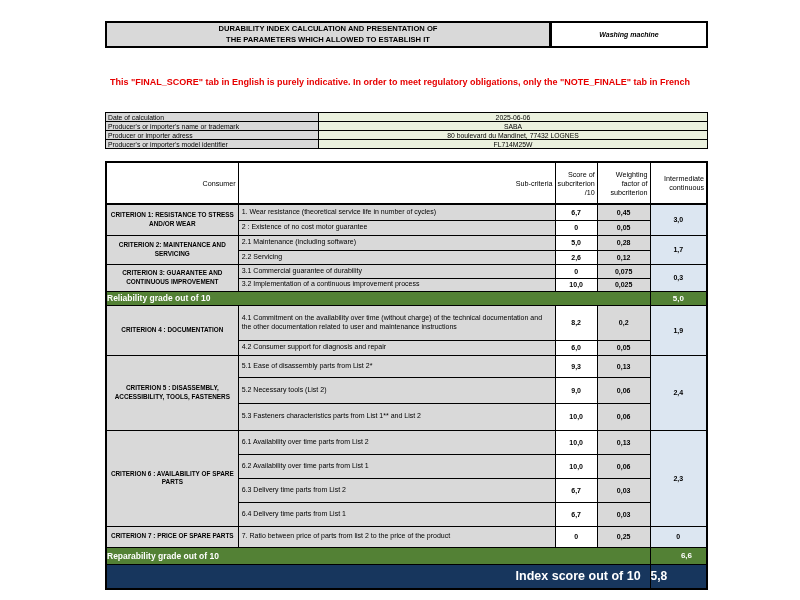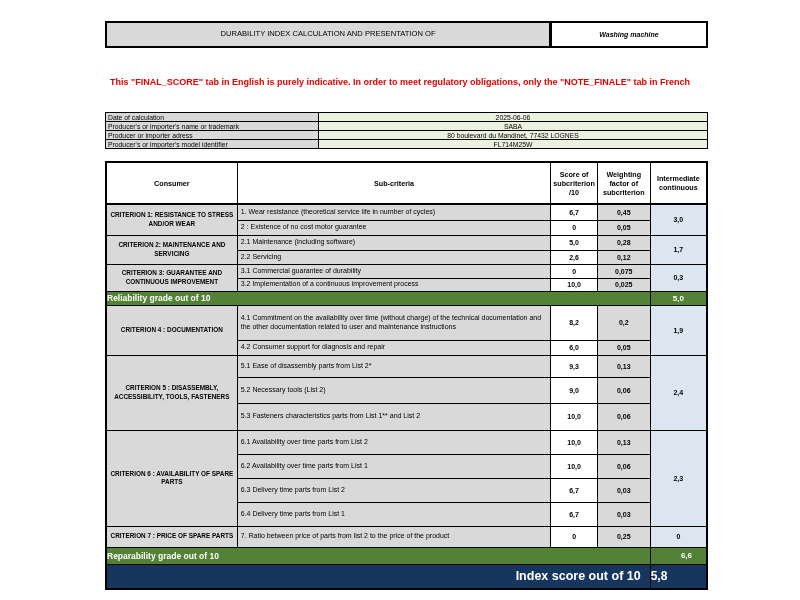--- a/index.html
+++ b/index.html
@@ -5,21 +5,21 @@
   * { box-sizing: border-box; margin: 0; padding: 0; }
   html,body { width: 800px; height: 600px; background: #fff; overflow: hidden; }
   body { font-family: "Liberation Sans", sans-serif; color: #000; position: relative; }
   .abs { position: absolute; }
 
   
   #title-box {
     left: 105px; top: 21px; width: 446px; height: 27px;
     background: #d9d9d9; border: 2px solid #000;
     display: flex; flex-direction: column; justify-content: center;
-    text-align: center; font-weight: normal; font-size: 7.6px; line-height: 10.5px; align-items: center;
+    text-align: center; font-weight: bold; font-size: 7.6px; line-height: 10.5px; align-items: center;
   }
   #product-box {
     left: 551px; top: 21px; width: 157px; height: 27px;
     background: #fff; border: 2px solid #000; border-left: 1px solid #000;
     display: flex; align-items: center; justify-content: center;
     font-weight: bold; font-style: italic; font-size: 7px;
   }
 
   
   #notice {
@@ -29,40 +29,41 @@
 
   
   #info-table { left: 105px; top: 112px; width: 603px; border-collapse: collapse; font-size: 6.8px; }
   #info-table td { border: 1px solid #000; height: 9px; vertical-align: middle; }
   #info-table td.lbl { width: 213px; background: #d9d9d9; padding-left: 2px; text-align: left; }
   #info-table td.val { background: #ebf1de; text-align: center; }
 
   
   #main-table { left: 105px; top: 161px; width: 603px; border-collapse: collapse; font-size: 7px; border: 2px solid #000; }
   #main-table th, #main-table td { border: 1px solid #000; vertical-align: middle; }
-  #main-table thead th { background: #fff; font-weight: bold; font-size: 7.2px; line-height: 9px; height: 42px; text-align: center; padding: 0 2px; border-bottom: 2px solid #000; }
+  #main-table thead th { background: #fff; font-weight: normal; font-size: 7.2px; line-height: 9px; height: 42px; text-align: right; padding: 0 2px; border-bottom: 2px solid #000; }
   td.crit  { background: #d9d9d9; font-weight: bold; text-align: center; font-size: 6.4px; line-height: 8.5px; padding: 0 2px; }
   td.sub   { background: #d9d9d9; text-align: left; line-height: 8.5px; padding: 0 3px; }
   td.score { background: #ffffff; font-weight: bold; text-align: center; }
   td.weight{ background: #d9d9d9; font-weight: bold; text-align: center; }
   td.inter { background: #dce6f1; font-weight: bold; text-align: center; }
   tr.gs td { border-top: 2px solid #000; }
   tr.green-row td { background: #538135; color: #fff; font-weight: bold; }
   td.green-label { text-align: left; font-size: 8.5px; padding-right: 5px; }
   td.green-value { text-align: center; font-size: 8px; border-left: 1px solid #000; }
   td.green-value.right { text-align: right; padding-right: 14px; }
   tr.navy-row td { background: #17365d; color: #fff; font-weight: bold; border-top: 2px solid #fff; }
   td.navy-label { text-align: right; font-size: 12.5px; padding-right: 9px; padding-left: 29px; }
   td.navy-value { font-size: 12px; border-left: 1px solid #44618c; }
 </style>
 </head>
 <body>
 
 <div id="title-box" class="abs">
   <div>DURABILITY INDEX CALCULATION AND PRESENTATION OF</div>
+  <div>THE PARAMETERS WHICH ALLOWED TO ESTABLISH IT</div>
 </div>
 <div id="product-box" class="abs">
   <span>Washing machine</span>
 </div>
 
 <div id="notice" class="abs">
   <div>This "FINAL_SCORE" tab in English is purely indicative. In order to meet regulatory obligations, only the "NOTE_FINALE" tab in French</div>
 </div>
 
 <table id="info-table" class="abs">

